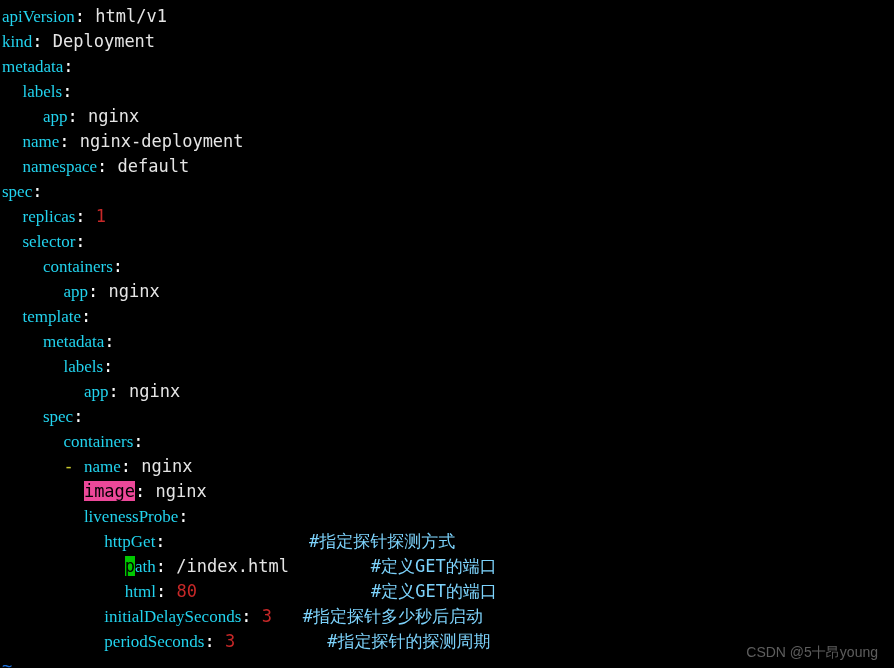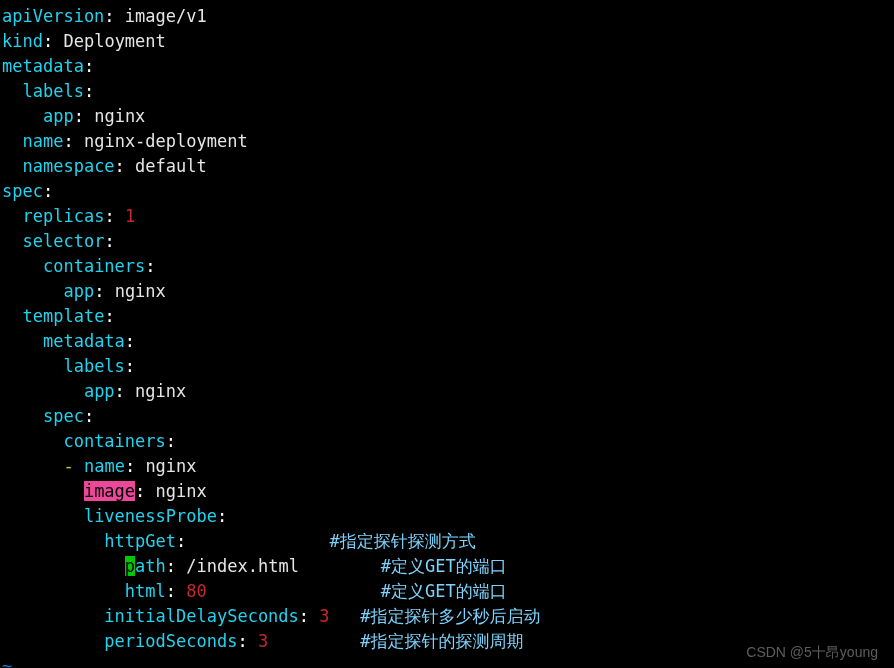--- a/index.html
+++ b/index.html
@@ -12,21 +12,21 @@
   }
   pre.code {
     margin: 0;
     padding: 4px 2px;
     font-family: "DejaVu Sans Mono", "Consolas", "Menlo", monospace;
     font-size: 17px;
     line-height: 25px;
     white-space: pre;
     color: #d0d0d0;
   }
-  .k   { color: #22d3ee; }          
+  .k   { color: #22d3ee; font-family: Liberation Serif, serif; }          
   .c   { color: #ffffff; }          
   .s   { color: #e5e5e5; }          
   .n   { color: #c82828; }          
   .d   { color: #c9c92d; }          
   .cm  { color: #7dd3fc; }          
   .hlY { background: #ec4899; color: #000000; }   
   .hlG { background: #00c800; color: #000000; }   
   .tilde { color: #1d6fd8; }
   .watermark {
     position: absolute;
@@ -35,21 +35,21 @@
     font-family: sans-serif;
     font-size: 14px;
     color: rgba(170,170,170,0.55);
     pointer-events: none;
     font-weight: 300;
   }
 </style>
 </head>
 <body>
 
-<pre class="code"><span class="k">apiVersion</span><span class="c">:</span> <span class="s">image/v1</span>
+<pre class="code"><span class="k">apiVersion</span><span class="c">:</span> <span class="s">html/v1</span>
 <span class="k">kind</span><span class="c">:</span> <span class="s">Deployment</span>
 <span class="k">metadata</span><span class="c">:</span>
   <span class="k">labels</span><span class="c">:</span>
     <span class="k">app</span><span class="c">:</span> <span class="s">nginx</span>
   <span class="k">name</span><span class="c">:</span> <span class="s">nginx-deployment</span>
   <span class="k">namespace</span><span class="c">:</span> <span class="s">default</span>
 <span class="k">spec</span><span class="c">:</span>
   <span class="k">replicas</span><span class="c">:</span> <span class="n">1</span>
   <span class="k">selector</span><span class="c">:</span>
     <span class="k">containers</span><span class="c">:</span>

